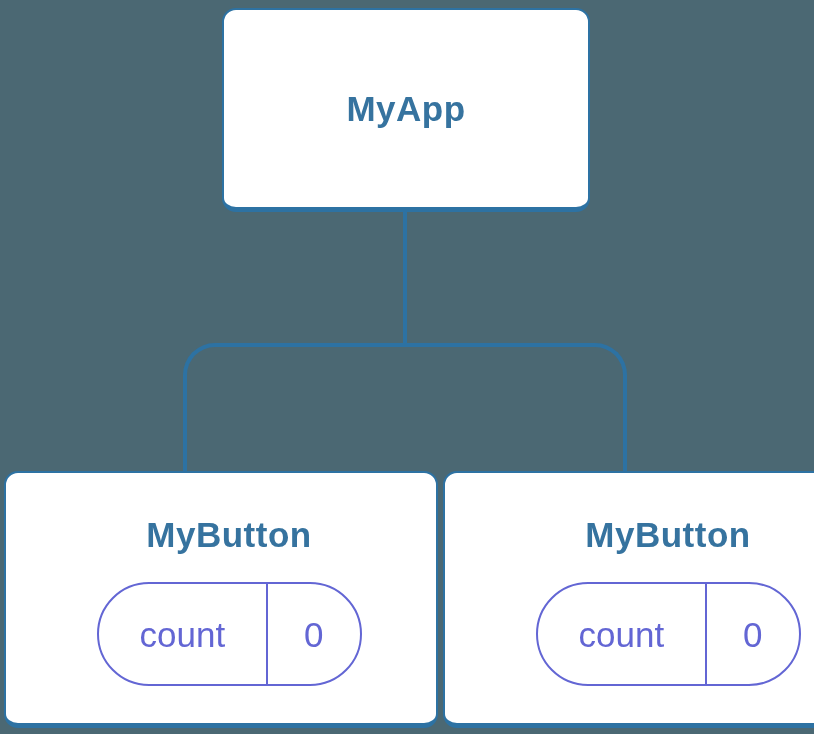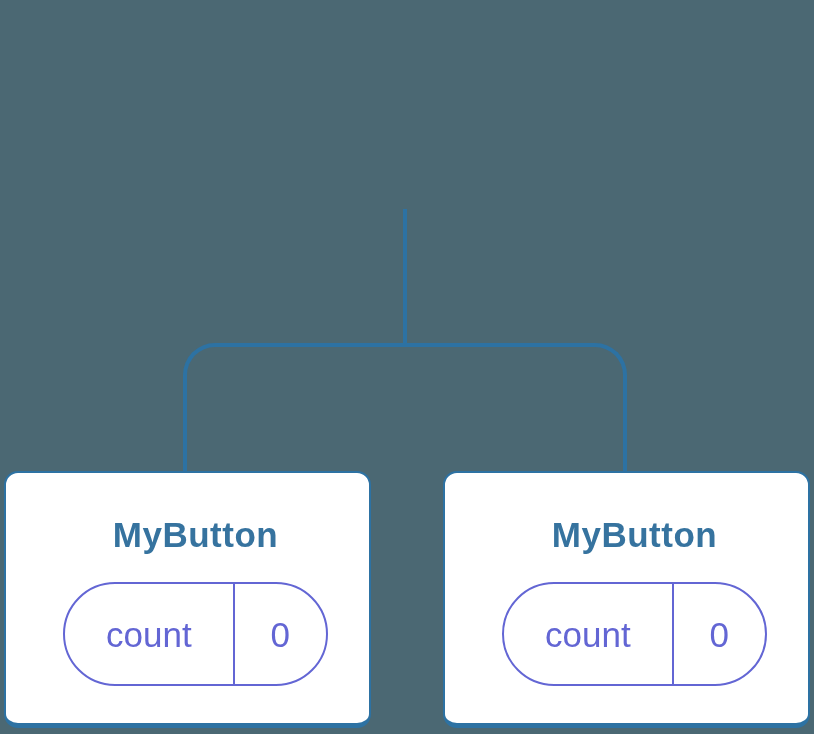--- a/index.html
+++ b/index.html
@@ -44,21 +44,21 @@
     border: 2px solid var(--connector);
     border-bottom-width: 5px;
     border-radius: 14px;
   }
   .node-root {
     left: 222px; top: 8px;
     width: 368px; height: 204px;
     display: flex; align-items: center; justify-content: center;
   }
   .node-child {
-    width: 367px; height: 257px;
+    width: 434px; height: 257px;
     top: 471px;
     display: flex; flex-direction: column; align-items: center;
     padding-top: 40px;
     padding-left: 16px;
   }
   .node-child-left  { left: 4px; }
   .node-child-right { left: 443px; }
 
   .node-label {
     font-size: 35px;
@@ -95,20 +95,23 @@
   }
 </style>
 </head>
 <body>
 
 <div class="canvas">
 
   <div class="stem"></div>
   <div class="branch"></div>
 
+  <div class="node node-root">
+    <span class="node-label">MyApp</span>
+  </div>
 
   <div class="node node-child node-child-left">
     <span class="node-label">MyButton</span>
     <div class="state-pill">
       <div class="state-key">
         <span class="state-text">count</span>
       </div>
       <div class="state-value">
         <span class="state-text">0</span>
       </div>

